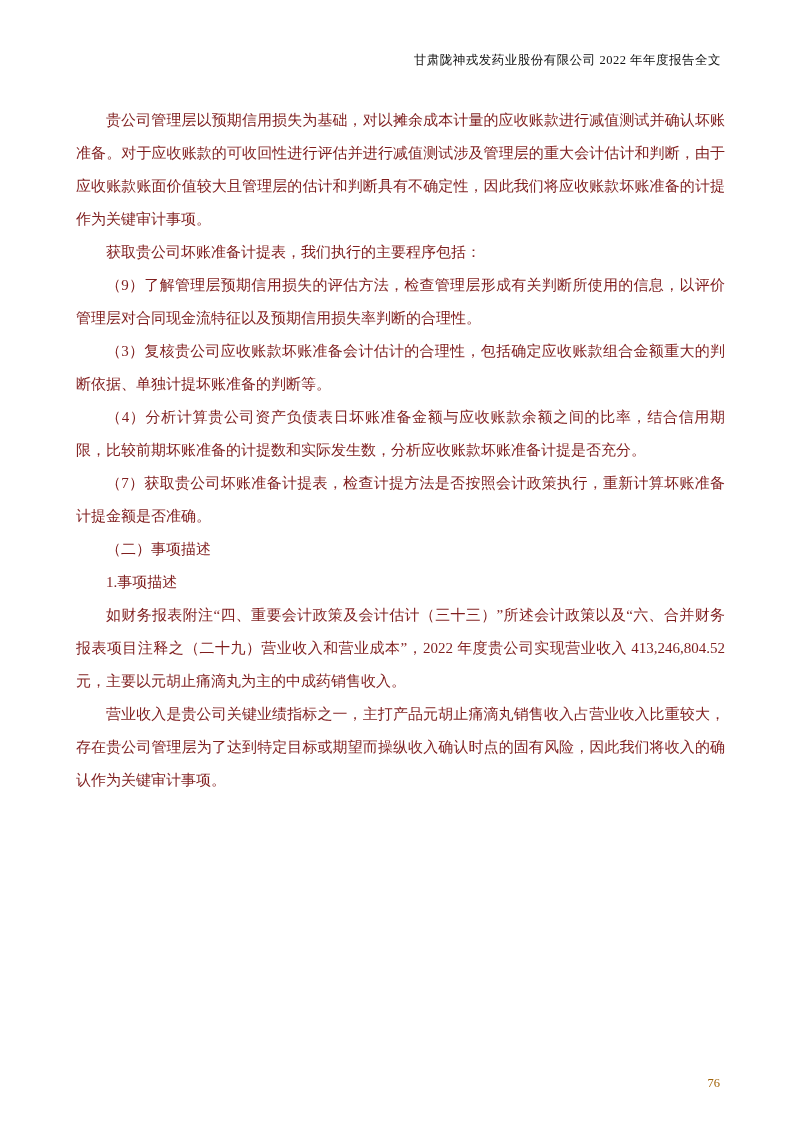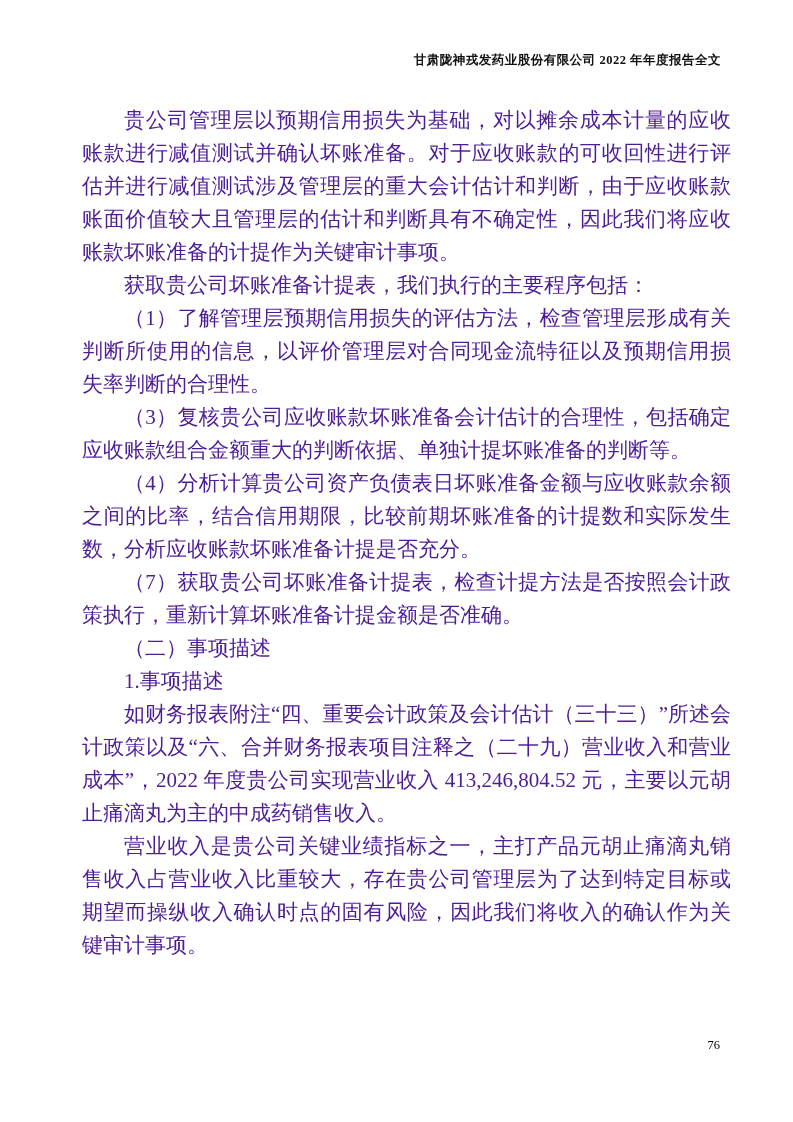--- a/index.html
+++ b/index.html
@@ -18,56 +18,55 @@
     .doc-header {
       position: absolute;
       top: 52px;
       left: 72px;
       right: 72px;
       text-align: right;
       font-size: 12.5px;
       line-height: 16px;
       letter-spacing: 0.5px;
       color: #111111;
-      font-weight: bold;
     }
     .doc-content {
       position: absolute;
       top: 104px;
-      left: 82px;
+      left: 76px;
       width: 649px;
-      font-size: 21px;
+      font-size: 15px;
       line-height: 33px;
       text-align: justify;
-      color: #4c1d95;
+      color: #7f1d1d;
     }
     .doc-content p {
       margin: 0;
       padding: 0;
       text-indent: 2em;
       word-break: break-all;
     }
     .page-number {
       position: absolute;
-      top: 1038px;
+      top: 1076px;
       right: 73px;
       font-size: 12.5px;
-      color: #000000;
+      color: #a16207;
       text-align: center;
     }
   </style>
 </head>
 <body>
 
 <div class="doc-header">甘肃陇神戎发药业股份有限公司 2022 年年度报告全文</div>
 
 <div class="doc-content">
   <p>贵公司管理层以预期信用损失为基础，对以摊余成本计量的应收账款进行减值测试并确认坏账准备。对于应收账款的可收回性进行评估并进行减值测试涉及管理层的重大会计估计和判断，由于应收账款账面价值较大且管理层的估计和判断具有不确定性，因此我们将应收账款坏账准备的计提作为关键审计事项。</p>
   <p>获取贵公司坏账准备计提表，我们执行的主要程序包括：</p>
-  <p>（1）了解管理层预期信用损失的评估方法，检查管理层形成有关判断所使用的信息，以评价管理层对合同现金流特征以及预期信用损失率判断的合理性。</p>
+  <p>（9）了解管理层预期信用损失的评估方法，检查管理层形成有关判断所使用的信息，以评价管理层对合同现金流特征以及预期信用损失率判断的合理性。</p>
   <p>（3）复核贵公司应收账款坏账准备会计估计的合理性，包括确定应收账款组合金额重大的判断依据、单独计提坏账准备的判断等。</p>
   <p>（4）分析计算贵公司资产负债表日坏账准备金额与应收账款余额之间的比率，结合信用期限，比较前期坏账准备的计提数和实际发生数，分析应收账款坏账准备计提是否充分。</p>
   <p>（7）获取贵公司坏账准备计提表，检查计提方法是否按照会计政策执行，重新计算坏账准备计提金额是否准确。</p>
   <p>（二）事项描述</p>
   <p>1.事项描述</p>
   <p>如财务报表附注“四、重要会计政策及会计估计（三十三）”所述会计政策以及“六、合并财务报表项目注释之（二十九）营业收入和营业成本”，2022 年度贵公司实现营业收入 413,246,804.52 元，主要以元胡止痛滴丸为主的中成药销售收入。</p>
   <p>营业收入是贵公司关键业绩指标之一，主打产品元胡止痛滴丸销售收入占营业收入比重较大，存在贵公司管理层为了达到特定目标或期望而操纵收入确认时点的固有风险，因此我们将收入的确认作为关键审计事项。</p>
 </div>
 
 <div class="page-number">76</div>

